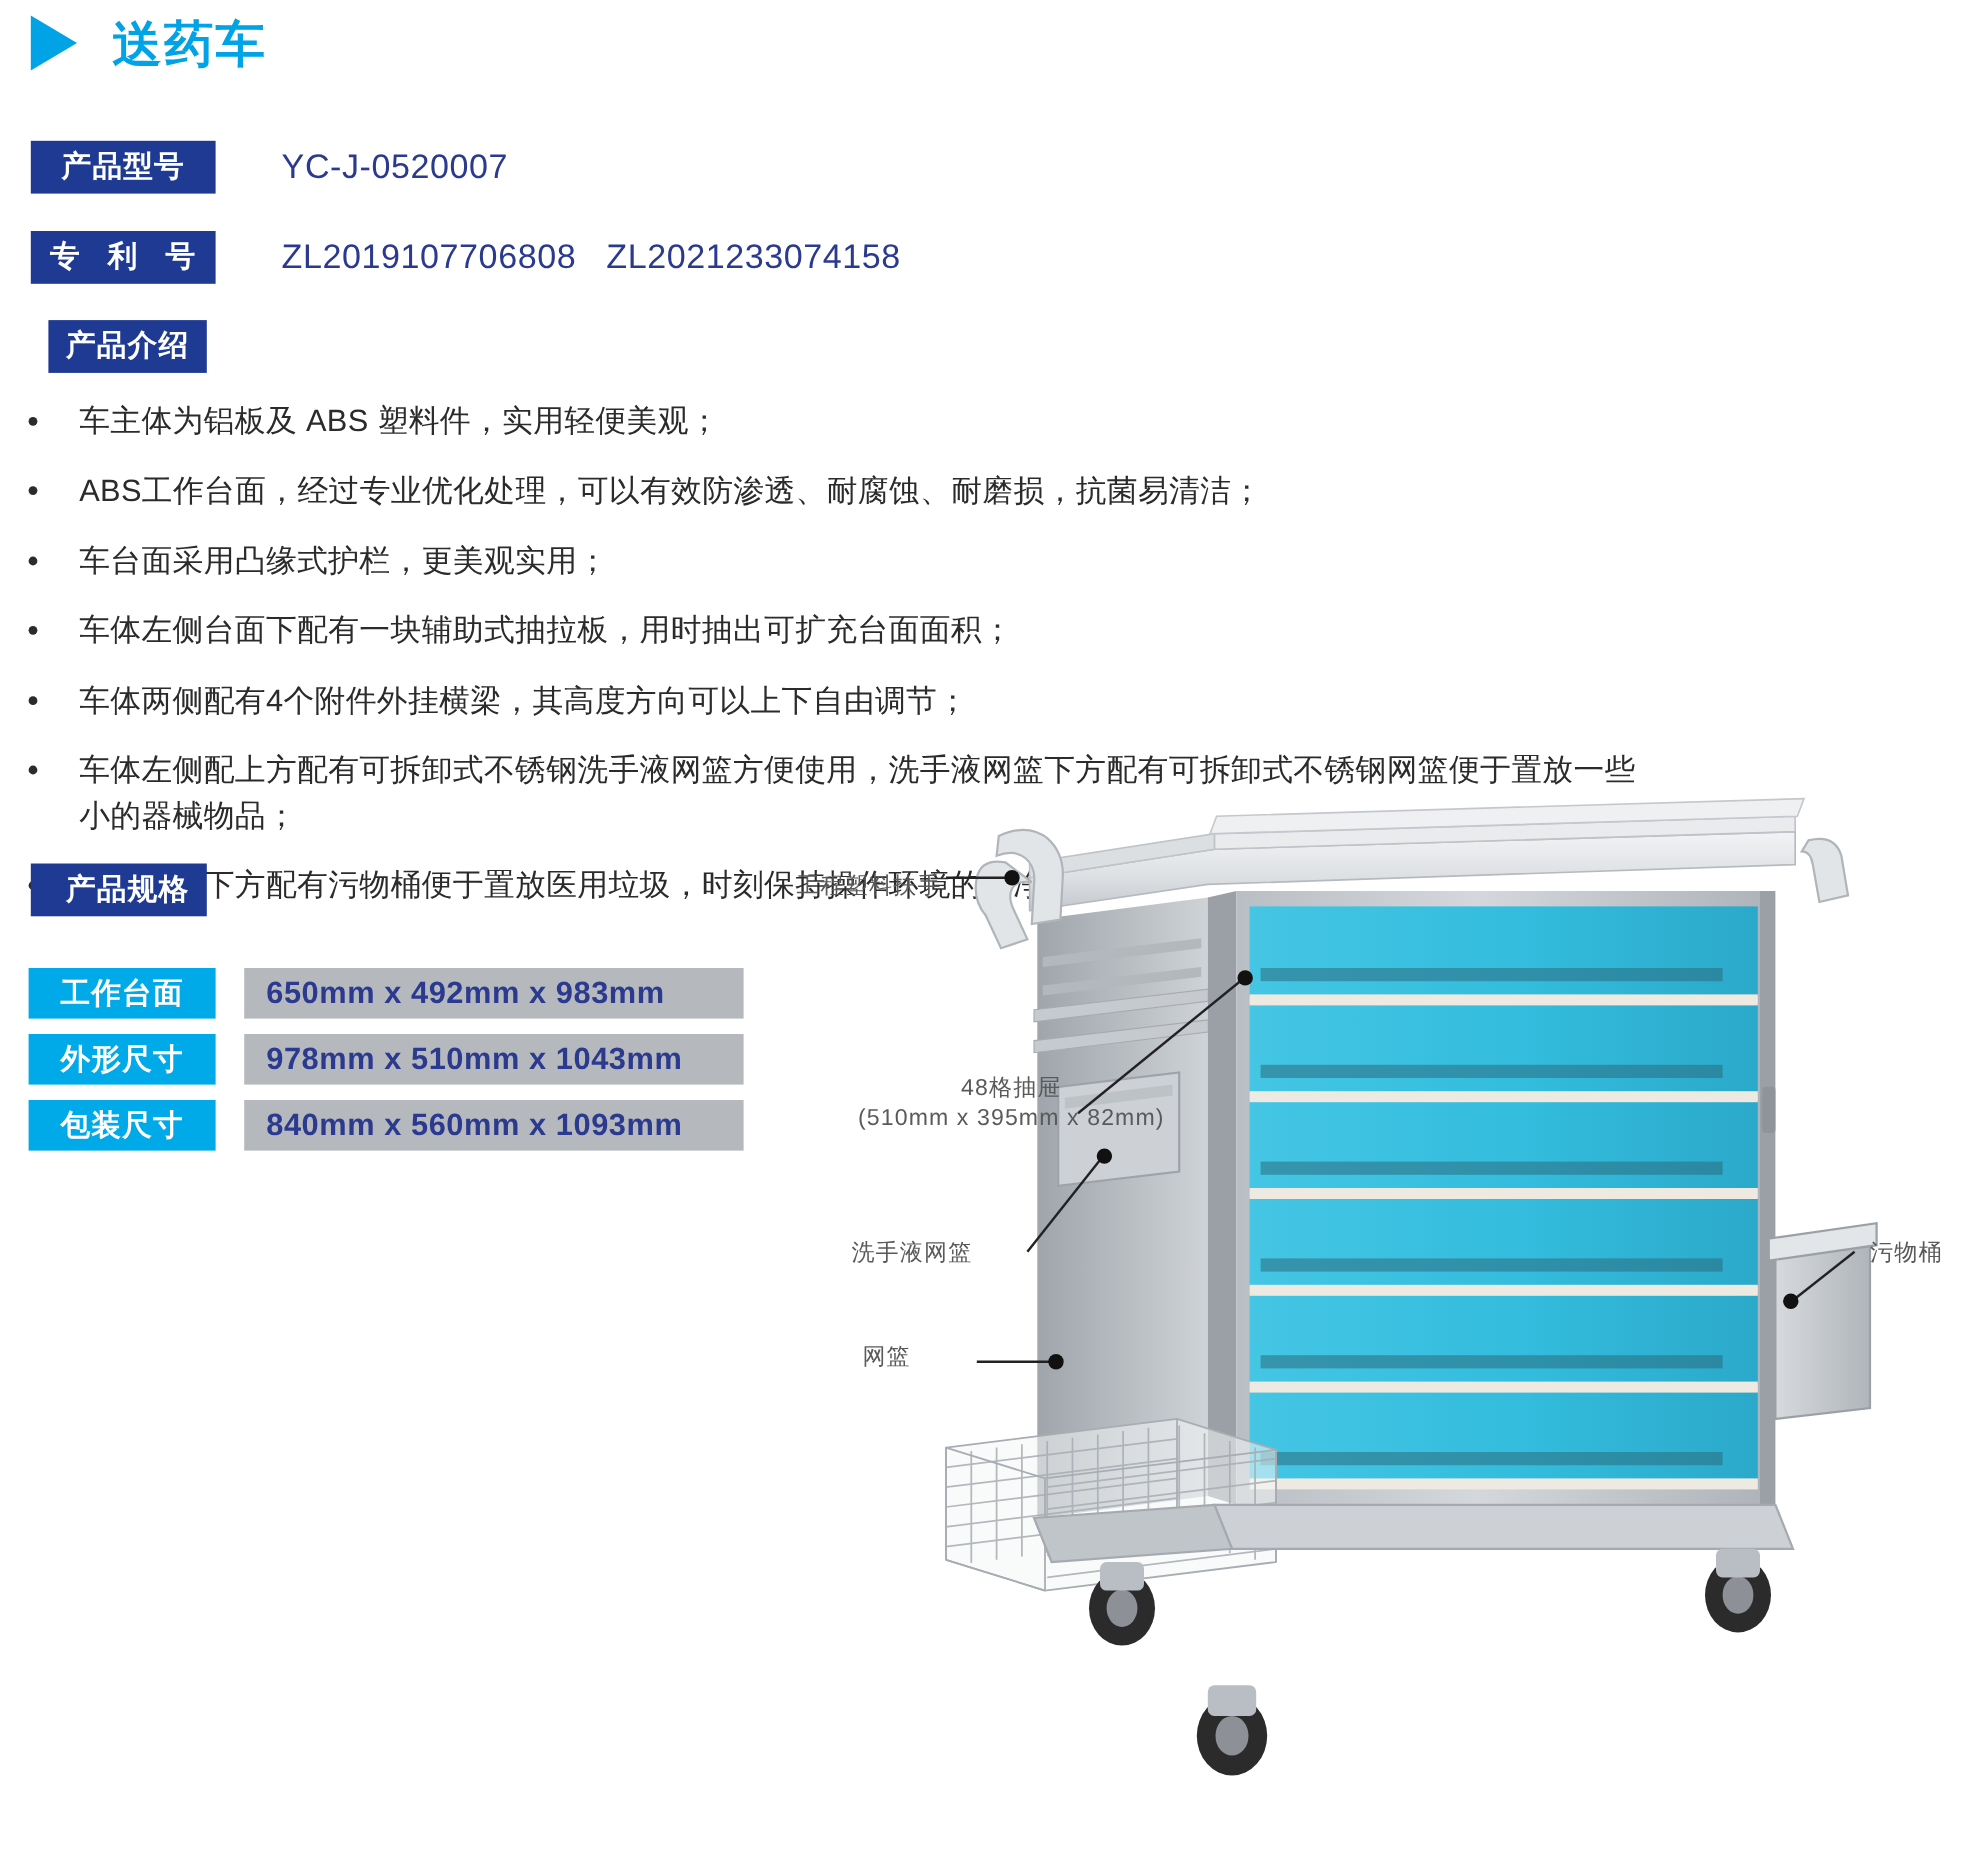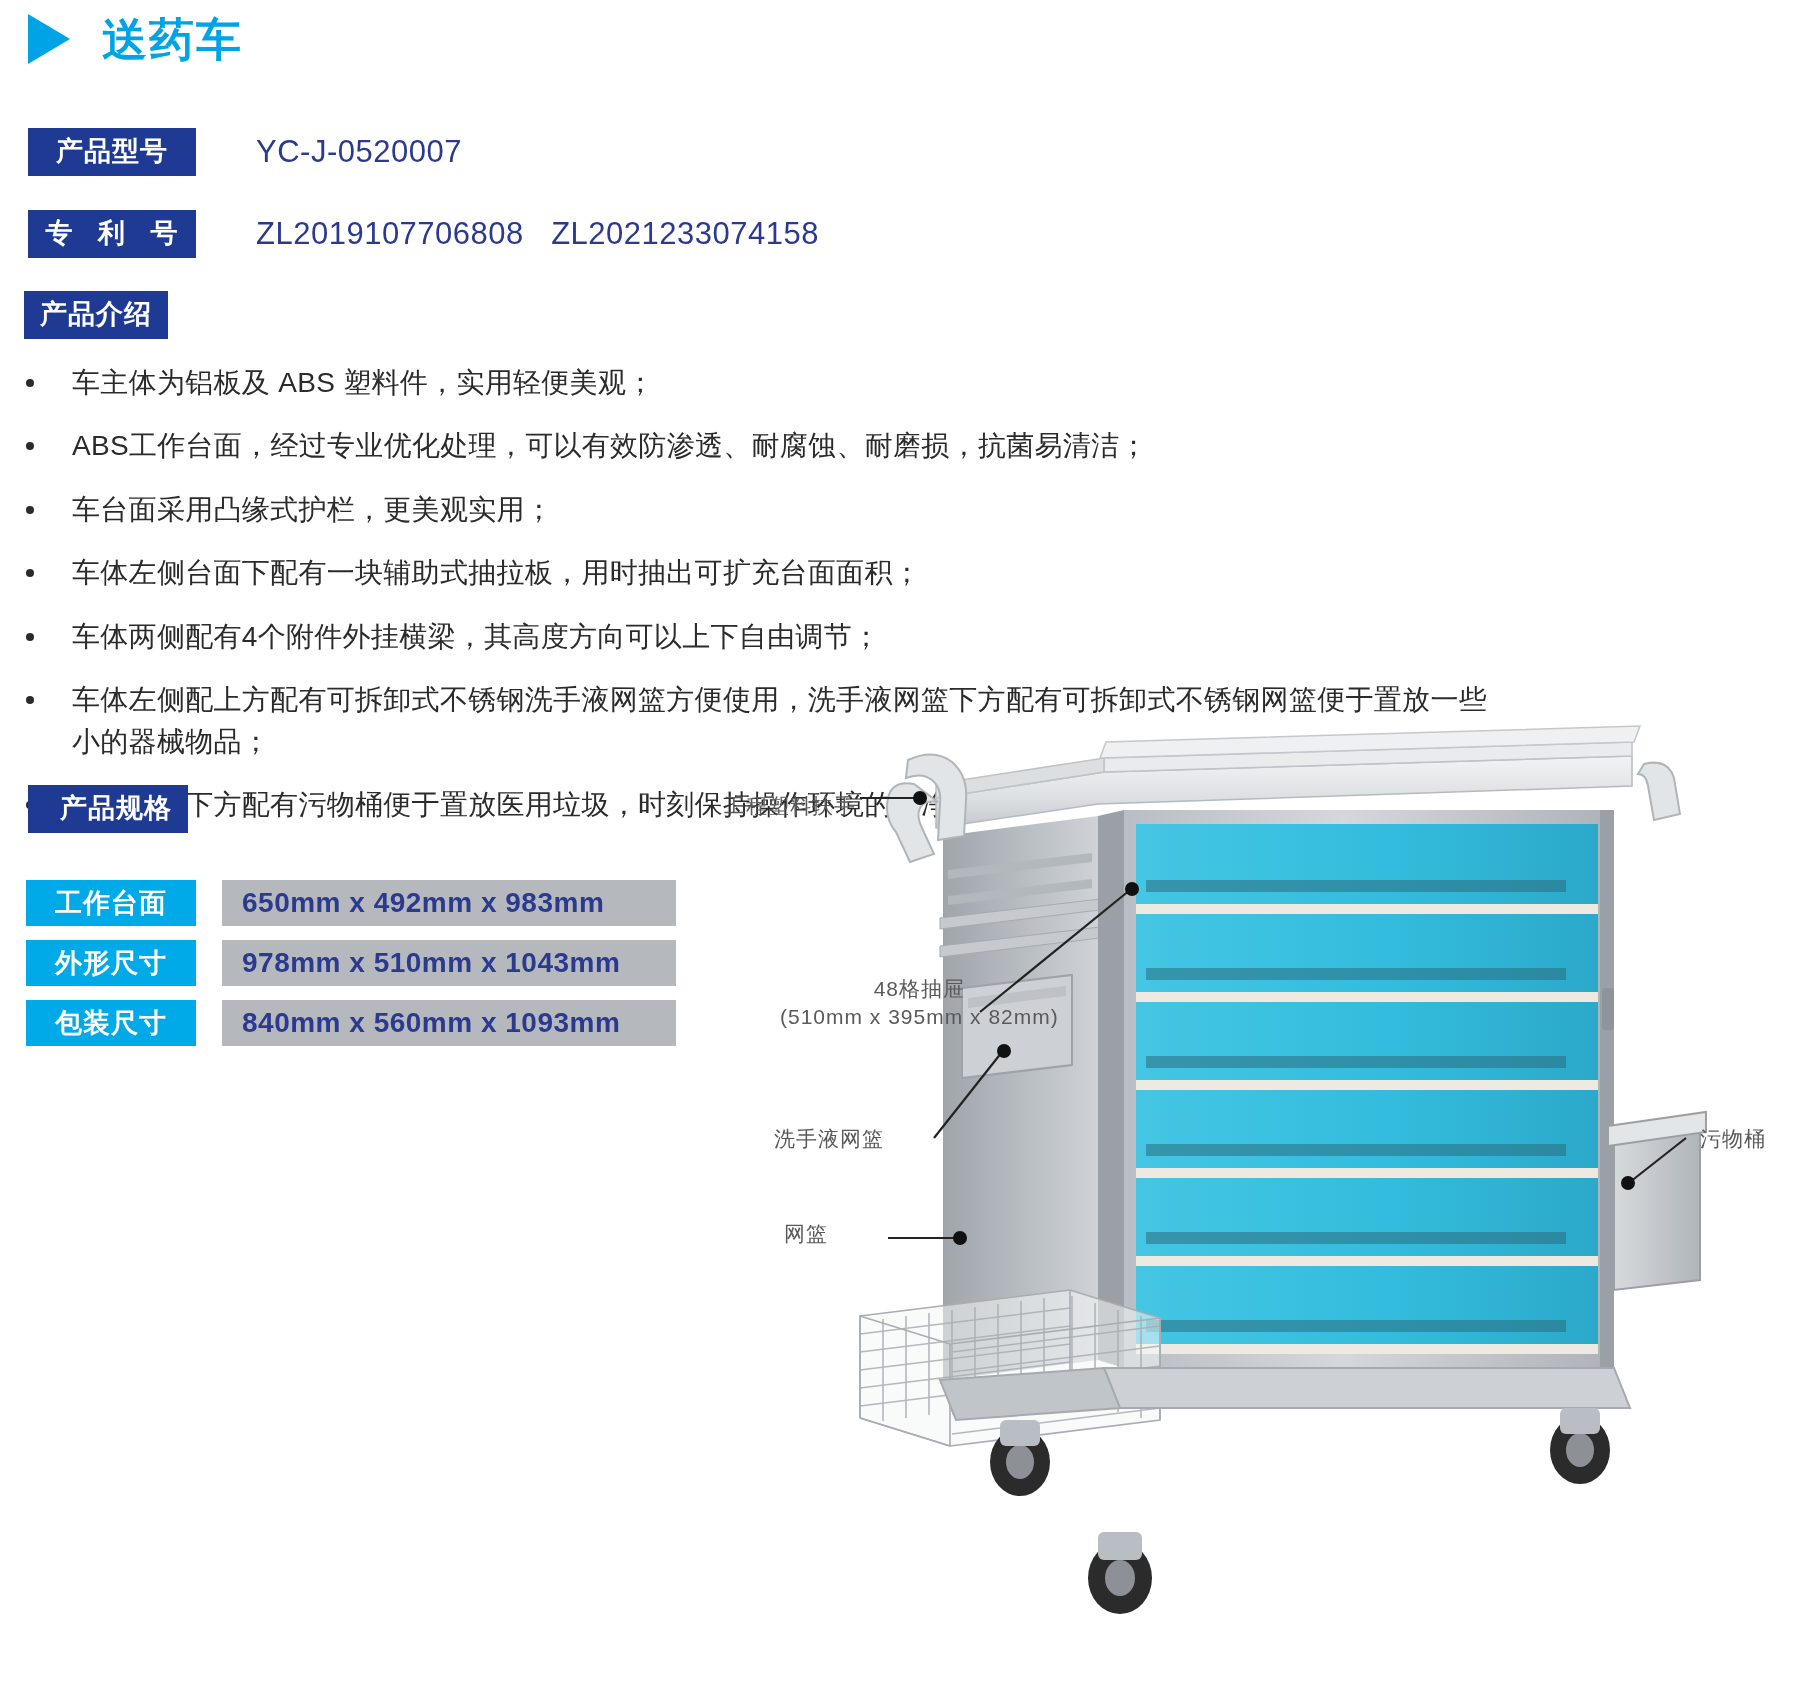--- a/index.html
+++ b/index.html
@@ -67,21 +67,21 @@
     margin-left: 60px;
     font-size: 31px;
     color: #2b3a8f;
     letter-spacing: 0.5px;
     white-space: pre;
   }
 
   #row-model { left: 28px; top: 128px; }
   #row-patent { left: 28px; top: 210px; }
 
-  #chip-intro { position: absolute; left: 24px; top: 291px; }
+  #chip-intro { position: absolute; left: 44px; top: 291px; }
   #chip-spec  { position: absolute; left: 28px; top: 785px; padding-left: 32px; }
 
   
   .bullets {
     position: absolute;
     left: 26px;
     top: 362px;
     width: 1480px;
   }
   .bullet {

